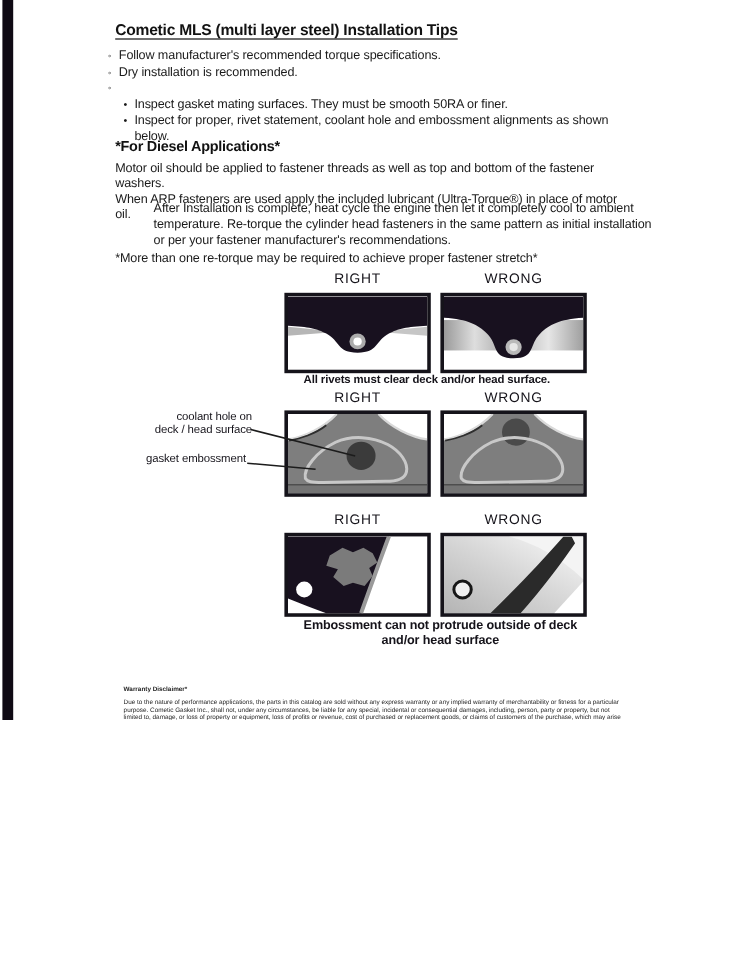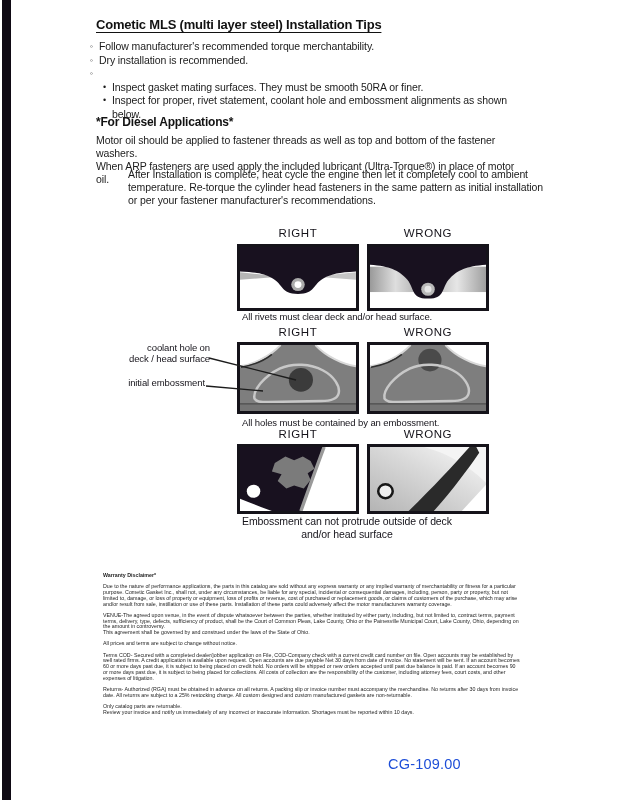--- a/index.html
+++ b/index.html
@@ -1,17 +1,17 @@
 <!DOCTYPE html>
 <html><head>
 <meta charset="utf-8">
 <style>
   html,body{margin:0;padding:0;background:#ffffff;}
   .page{
-    position:relative;width:618px;height:800px;background:#ffffff;overflow:hidden;
+    position:relative;width:618px;height:600px;background:#ffffff;overflow:hidden;
     font-family:"Liberation Sans","DejaVu Sans",sans-serif;color:#1b1b1b;
   }
   .edge-strip{position:absolute;left:2px;top:0;width:9px;height:800px;background:#0f0a14;}
   .pre{white-space:pre-line;}
 
   .title{
     position:absolute;left:96px;top:17px;margin:0;
     font-size:13px;font-weight:bold;letter-spacing:-0.2px;color:#121212;
     text-decoration:underline;text-underline-offset:3px;
   }
@@ -36,21 +36,21 @@
   }
   .dg-box{
     position:absolute;width:122px;box-sizing:border-box;
     border:3px solid #15131a;background:#fff;
   }
   .dg-box svg{display:block;width:100%;height:100%;}
   .h65{height:67px;}
   .h70{height:72px;}
   .h68{height:70px;}
   .dg-caption{
-    position:absolute;left:242px;margin:0;font-size:9.5px;font-weight:normal;
+    position:absolute;left:253px;margin:0;font-size:9.5px;font-weight:bold;
     line-height:11.5px;color:#15131a;letter-spacing:-0.1px;
   }
   .cap3{font-size:10.5px;line-height:12.5px;}
   .ann{
     position:absolute;text-align:right;font-size:9.5px;line-height:11px;
     color:#15131a;letter-spacing:-0.1px;
   }
   .ann1{left:100px;top:342px;width:110px;text-align:right;}
   .ann2{left:95px;top:377px;width:110px;}
   .leader-svg{position:absolute;left:90px;top:340px;width:215px;height:60px;z-index:5;}
@@ -67,21 +67,21 @@
 <body>
 
 <div class="page">
   <div class="edge-strip"></div>
 
   <h1 class="title">Cometic MLS (multi layer steel) Installation Tips</h1>
 
   <div class="bullets">
     <div class="b-row">
       <span class="b-mark">◦</span>
-      <span>Follow manufacturer's recommended torque merchantability.</span>
+      <span>Follow manufacturer's recommended torque specifications.</span>
     </div>
     <div class="b-row">
       <span class="b-mark">◦</span>
       <span>Dry installation is recommended.</span>
     </div>
     <div class="b-row">
       <span class="b-mark">◦</span>
     </div>
     <div class="b-row sub">
       <span class="b-mark">•</span>
@@ -92,20 +92,21 @@
       <span>Inspect for proper, rivet statement, coolant hole and embossment alignments as shown below.</span>
     </div>
   </div>
 
   <h2 class="diesel-heading">*For Diesel Applications*</h2>
   <p class="body-para pre p1">Motor oil should be applied to fastener threads as well as top and bottom of the fastener washers.
 When ARP fasteners are used apply the included lubricant (Ultra-Torque®) in place of motor oil.</p>
   <p class="body-para pre p2">After Installation is complete, heat cycle the engine then let it completely cool to ambient
 temperature. Re-torque the cylinder head fasteners in the same pattern as initial installation
 or per your fastener manufacturer's recommendations.</p>
+  <p class="body-para pre p-note">*More than one re-torque may be required to achieve proper fastener stretch*</p>
 
   <div class="dg-label" style="left:237px;top:227px;">RIGHT</div>
   <div class="dg-label" style="left:367px;top:227px;">WRONG</div>
   <div class="dg-box h65" style="left:237px;top:244px;">
     <svg viewBox="0 0 120 65" preserveAspectRatio="none">
       <rect width="120" height="65" fill="#ffffff"></rect>
       <polygon points="0,27 44,31.5 0,35" fill="#b6b6b6"></polygon>
       <polygon points="120,27 76,31.5 120,35" fill="#c6c6c6"></polygon>
       <path d="M0,0 H120 V26 C102,27 95,28.5 87,33 C75,39.5 78,50 60,50 C42,50 45,39.5 33,33 C25,28.5 18,27 0,26 Z" fill="#18111f"></path>
       <circle cx="60" cy="40" r="7" fill="#ababab"></circle>
@@ -155,25 +156,24 @@
       <path d="M120,0 H78 C89,12 106,20.5 120,22.5 Z" fill="#ffffff"></path>
       <path d="M42,0 C31,12 14,20.5 0,22.5" stroke="#d9d9d9" stroke-width="2" fill="none"></path>
       <path d="M78,0 C89,12 106,20.5 120,22.5" stroke="#d9d9d9" stroke-width="2" fill="none"></path>
       <path d="M33,10 C24,17.5 10,22 1,23.5" stroke="#2f2f2f" stroke-width="1.6" fill="none"></path>
       <circle cx="62" cy="16" r="12" fill="#4a4a4a"></circle>
       <path d="M15,57 C13,48 25,33 41,25 C55,18.5 73,20 86,27 C97,33 104,43.5 102,51.5 C100.5,57.5 94,59.5 84,59.5 L30,60.5 C20,60.5 16.8,60 15,57 Z" fill="none" stroke="#c8c8c8" stroke-width="2.6"></path>
       <rect y="62" width="120" height="8" fill="#747474"></rect>
       <line x1="0" y1="62.5" x2="120" y2="62.5" stroke="#4e4e4e" stroke-width="1.2"></line>
     </svg>
   </div>
-  <p class="dg-caption" style="top:417px;">All holes must be contained by an embossment.</p>
 
   <div class="ann ann1 pre">coolant hole on
 deck / head surface</div>
-  <div class="ann ann2">initial embossment</div>
+  <div class="ann ann2">gasket embossment</div>
   <svg class="leader-svg" viewBox="0 0 215 60">
     <line x1="119" y1="18" x2="206" y2="40" stroke="#1c1c1c" stroke-width="1.3"></line>
     <line x1="116" y1="46" x2="173" y2="51" stroke="#1c1c1c" stroke-width="1.3"></line>
   </svg>
 
   <div class="dg-label" style="left:237px;top:428px;">RIGHT</div>
   <div class="dg-label" style="left:367px;top:428px;">WRONG</div>
   <div class="dg-box h68" style="left:237px;top:444px;">
     <svg viewBox="0 0 120 68" preserveAspectRatio="none">
       <rect width="120" height="68" fill="#18111f"></rect>

